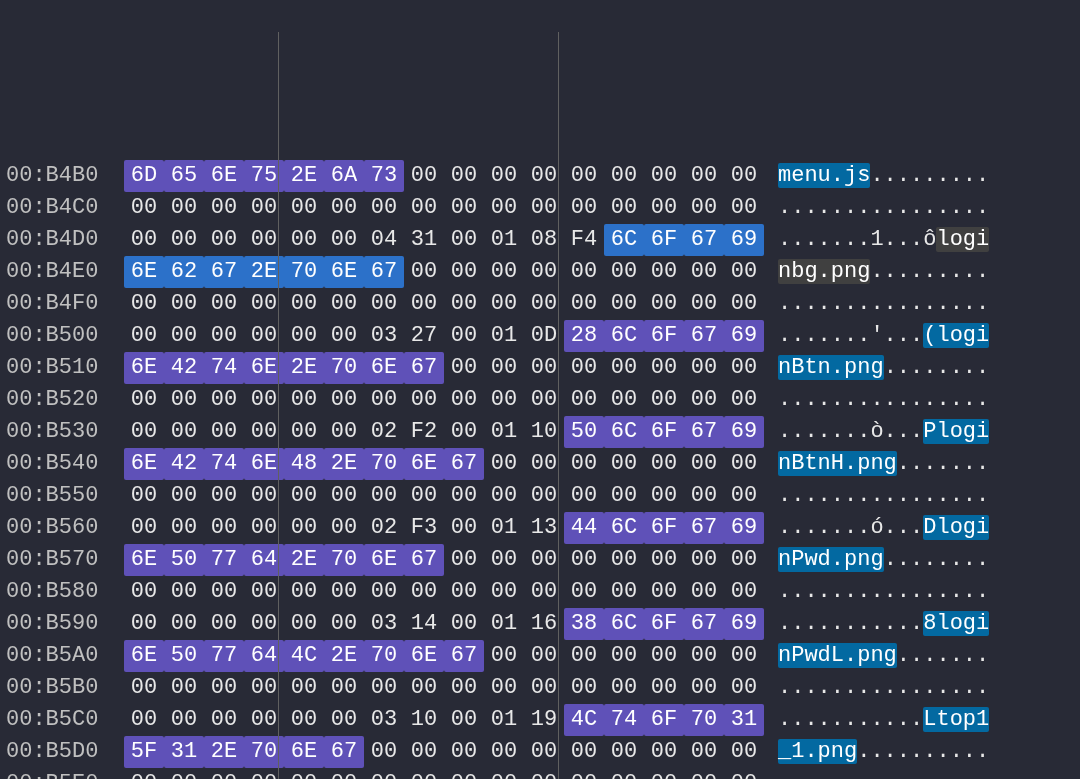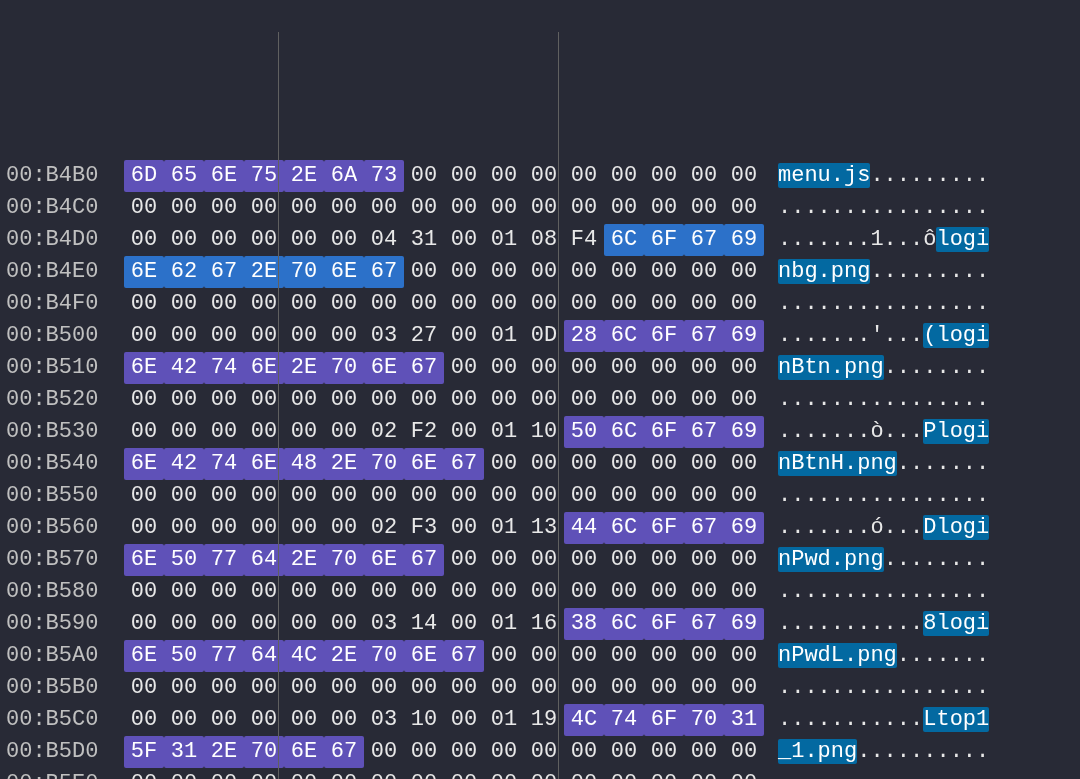--- a/index.html
+++ b/index.html
@@ -6,21 +6,21 @@
   body{font-family:"Consolas","Menlo","Courier New",monospace;font-size:22px;line-height:32px;letter-spacing:0px;white-space:pre}
   .viewer{padding:0 0 0 0;position:relative}
   .row{display:flex;height:32px}
   .addr{color:#c0c0c0;width:118px;display:inline-block;padding-left:6px}
   .hex{display:inline-block;white-space:nowrap}
   .by{display:inline-block;width:40px;text-align:center;color:#e8e8e8}
   .hl-a{background:#5f51b8;color:#fff;border-radius:2px}
   .hl-b{background:#2c71c9;color:#fff;border-radius:2px}
   .asc{display:inline-block;padding-left:14px;white-space:pre;color:#e8e8e8}
   .asc .chk-a{background:#0369a1;color:#fff;border-radius:2px}
-  .asc .chk-b{background:#0369a1;color:#fff;border-radius:2px}
+  .asc .chk-b{background:#404040;color:#fff;border-radius:2px}
   .sep{position:absolute;top:0;bottom:0;width:1px;background:#606060}
 </style>
 </head>
 <body>
 <div class="viewer">
   <div class="sep" id="sep1" style="left: 278px;"></div>
   <div class="sep" id="sep2" style="left: 558px;"></div>
   <div id="rows"><div class="row"><span class="addr">00:B4B0</span><span class="hex"><span class="by hl-a">6D</span><span class="by hl-a">65</span><span class="by hl-a">6E</span><span class="by hl-a">75</span><span class="by hl-a">2E</span><span class="by hl-a">6A</span><span class="by hl-a">73</span><span class="by">00</span><span class="by">00</span><span class="by">00</span><span class="by">00</span><span class="by">00</span><span class="by">00</span><span class="by">00</span><span class="by">00</span><span class="by">00</span></span><span class="asc"><span class="chk-a">menu.js</span>.........</span></div><div class="row"><span class="addr">00:B4C0</span><span class="hex"><span class="by">00</span><span class="by">00</span><span class="by">00</span><span class="by">00</span><span class="by">00</span><span class="by">00</span><span class="by">00</span><span class="by">00</span><span class="by">00</span><span class="by">00</span><span class="by">00</span><span class="by">00</span><span class="by">00</span><span class="by">00</span><span class="by">00</span><span class="by">00</span></span><span class="asc">................</span></div><div class="row"><span class="addr">00:B4D0</span><span class="hex"><span class="by">00</span><span class="by">00</span><span class="by">00</span><span class="by">00</span><span class="by">00</span><span class="by">00</span><span class="by">04</span><span class="by">31</span><span class="by">00</span><span class="by">01</span><span class="by">08</span><span class="by">F4</span><span class="by hl-b">6C</span><span class="by hl-b">6F</span><span class="by hl-b">67</span><span class="by hl-b">69</span></span><span class="asc">.......1...ô<span class="chk-b">logi</span></span></div><div class="row"><span class="addr">00:B4E0</span><span class="hex"><span class="by hl-b">6E</span><span class="by hl-b">62</span><span class="by hl-b">67</span><span class="by hl-b">2E</span><span class="by hl-b">70</span><span class="by hl-b">6E</span><span class="by hl-b">67</span><span class="by">00</span><span class="by">00</span><span class="by">00</span><span class="by">00</span><span class="by">00</span><span class="by">00</span><span class="by">00</span><span class="by">00</span><span class="by">00</span></span><span class="asc"><span class="chk-b">nbg.png</span>.........</span></div><div class="row"><span class="addr">00:B4F0</span><span class="hex"><span class="by">00</span><span class="by">00</span><span class="by">00</span><span class="by">00</span><span class="by">00</span><span class="by">00</span><span class="by">00</span><span class="by">00</span><span class="by">00</span><span class="by">00</span><span class="by">00</span><span class="by">00</span><span class="by">00</span><span class="by">00</span><span class="by">00</span><span class="by">00</span></span><span class="asc">................</span></div><div class="row"><span class="addr">00:B500</span><span class="hex"><span class="by">00</span><span class="by">00</span><span class="by">00</span><span class="by">00</span><span class="by">00</span><span class="by">00</span><span class="by">03</span><span class="by">27</span><span class="by">00</span><span class="by">01</span><span class="by">0D</span><span class="by hl-a">28</span><span class="by hl-a">6C</span><span class="by hl-a">6F</span><span class="by hl-a">67</span><span class="by hl-a">69</span></span><span class="asc">.......'...<span class="chk-a">(logi</span></span></div><div class="row"><span class="addr">00:B510</span><span class="hex"><span class="by hl-a">6E</span><span class="by hl-a">42</span><span class="by hl-a">74</span><span class="by hl-a">6E</span><span class="by hl-a">2E</span><span class="by hl-a">70</span><span class="by hl-a">6E</span><span class="by hl-a">67</span><span class="by">00</span><span class="by">00</span><span class="by">00</span><span class="by">00</span><span class="by">00</span><span class="by">00</span><span class="by">00</span><span class="by">00</span></span><span class="asc"><span class="chk-a">nBtn.png</span>........</span></div><div class="row"><span class="addr">00:B520</span><span class="hex"><span class="by">00</span><span class="by">00</span><span class="by">00</span><span class="by">00</span><span class="by">00</span><span class="by">00</span><span class="by">00</span><span class="by">00</span><span class="by">00</span><span class="by">00</span><span class="by">00</span><span class="by">00</span><span class="by">00</span><span class="by">00</span><span class="by">00</span><span class="by">00</span></span><span class="asc">................</span></div><div class="row"><span class="addr">00:B530</span><span class="hex"><span class="by">00</span><span class="by">00</span><span class="by">00</span><span class="by">00</span><span class="by">00</span><span class="by">00</span><span class="by">02</span><span class="by">F2</span><span class="by">00</span><span class="by">01</span><span class="by">10</span><span class="by hl-a">50</span><span class="by hl-a">6C</span><span class="by hl-a">6F</span><span class="by hl-a">67</span><span class="by hl-a">69</span></span><span class="asc">.......ò...<span class="chk-a">Plogi</span></span></div><div class="row"><span class="addr">00:B540</span><span class="hex"><span class="by hl-a">6E</span><span class="by hl-a">42</span><span class="by hl-a">74</span><span class="by hl-a">6E</span><span class="by hl-a">48</span><span class="by hl-a">2E</span><span class="by hl-a">70</span><span class="by hl-a">6E</span><span class="by hl-a">67</span><span class="by">00</span><span class="by">00</span><span class="by">00</span><span class="by">00</span><span class="by">00</span><span class="by">00</span><span class="by">00</span></span><span class="asc"><span class="chk-a">nBtnH.png</span>.......</span></div><div class="row"><span class="addr">00:B550</span><span class="hex"><span class="by">00</span><span class="by">00</span><span class="by">00</span><span class="by">00</span><span class="by">00</span><span class="by">00</span><span class="by">00</span><span class="by">00</span><span class="by">00</span><span class="by">00</span><span class="by">00</span><span class="by">00</span><span class="by">00</span><span class="by">00</span><span class="by">00</span><span class="by">00</span></span><span class="asc">................</span></div><div class="row"><span class="addr">00:B560</span><span class="hex"><span class="by">00</span><span class="by">00</span><span class="by">00</span><span class="by">00</span><span class="by">00</span><span class="by">00</span><span class="by">02</span><span class="by">F3</span><span class="by">00</span><span class="by">01</span><span class="by">13</span><span class="by hl-a">44</span><span class="by hl-a">6C</span><span class="by hl-a">6F</span><span class="by hl-a">67</span><span class="by hl-a">69</span></span><span class="asc">.......ó...<span class="chk-a">Dlogi</span></span></div><div class="row"><span class="addr">00:B570</span><span class="hex"><span class="by hl-a">6E</span><span class="by hl-a">50</span><span class="by hl-a">77</span><span class="by hl-a">64</span><span class="by hl-a">2E</span><span class="by hl-a">70</span><span class="by hl-a">6E</span><span class="by hl-a">67</span><span class="by">00</span><span class="by">00</span><span class="by">00</span><span class="by">00</span><span class="by">00</span><span class="by">00</span><span class="by">00</span><span class="by">00</span></span><span class="asc"><span class="chk-a">nPwd.png</span>........</span></div><div class="row"><span class="addr">00:B580</span><span class="hex"><span class="by">00</span><span class="by">00</span><span class="by">00</span><span class="by">00</span><span class="by">00</span><span class="by">00</span><span class="by">00</span><span class="by">00</span><span class="by">00</span><span class="by">00</span><span class="by">00</span><span class="by">00</span><span class="by">00</span><span class="by">00</span><span class="by">00</span><span class="by">00</span></span><span class="asc">................</span></div><div class="row"><span class="addr">00:B590</span><span class="hex"><span class="by">00</span><span class="by">00</span><span class="by">00</span><span class="by">00</span><span class="by">00</span><span class="by">00</span><span class="by">03</span><span class="by">14</span><span class="by">00</span><span class="by">01</span><span class="by">16</span><span class="by hl-a">38</span><span class="by hl-a">6C</span><span class="by hl-a">6F</span><span class="by hl-a">67</span><span class="by hl-a">69</span></span><span class="asc">...........<span class="chk-a">8logi</span></span></div><div class="row"><span class="addr">00:B5A0</span><span class="hex"><span class="by hl-a">6E</span><span class="by hl-a">50</span><span class="by hl-a">77</span><span class="by hl-a">64</span><span class="by hl-a">4C</span><span class="by hl-a">2E</span><span class="by hl-a">70</span><span class="by hl-a">6E</span><span class="by hl-a">67</span><span class="by">00</span><span class="by">00</span><span class="by">00</span><span class="by">00</span><span class="by">00</span><span class="by">00</span><span class="by">00</span></span><span class="asc"><span class="chk-a">nPwdL.png</span>.......</span></div><div class="row"><span class="addr">00:B5B0</span><span class="hex"><span class="by">00</span><span class="by">00</span><span class="by">00</span><span class="by">00</span><span class="by">00</span><span class="by">00</span><span class="by">00</span><span class="by">00</span><span class="by">00</span><span class="by">00</span><span class="by">00</span><span class="by">00</span><span class="by">00</span><span class="by">00</span><span class="by">00</span><span class="by">00</span></span><span class="asc">................</span></div><div class="row"><span class="addr">00:B5C0</span><span class="hex"><span class="by">00</span><span class="by">00</span><span class="by">00</span><span class="by">00</span><span class="by">00</span><span class="by">00</span><span class="by">03</span><span class="by">10</span><span class="by">00</span><span class="by">01</span><span class="by">19</span><span class="by hl-a">4C</span><span class="by hl-a">74</span><span class="by hl-a">6F</span><span class="by hl-a">70</span><span class="by hl-a">31</span></span><span class="asc">...........<span class="chk-a">Ltop1</span></span></div><div class="row"><span class="addr">00:B5D0</span><span class="hex"><span class="by hl-a">5F</span><span class="by hl-a">31</span><span class="by hl-a">2E</span><span class="by hl-a">70</span><span class="by hl-a">6E</span><span class="by hl-a">67</span><span class="by">00</span><span class="by">00</span><span class="by">00</span><span class="by">00</span><span class="by">00</span><span class="by">00</span><span class="by">00</span><span class="by">00</span><span class="by">00</span><span class="by">00</span></span><span class="asc"><span class="chk-a">_1.png</span>..........</span></div><div class="row"><span class="addr">00:B5E0</span><span class="hex"><span class="by">00</span><span class="by">00</span><span class="by">00</span><span class="by">00</span><span class="by">00</span><span class="by">00</span><span class="by">00</span><span class="by">00</span><span class="by">00</span><span class="by">00</span><span class="by">00</span><span class="by">00</span><span class="by">00</span><span class="by">00</span><span class="by">00</span><span class="by">00</span></span><span class="asc">................</span></div></div>
 </div>
 

